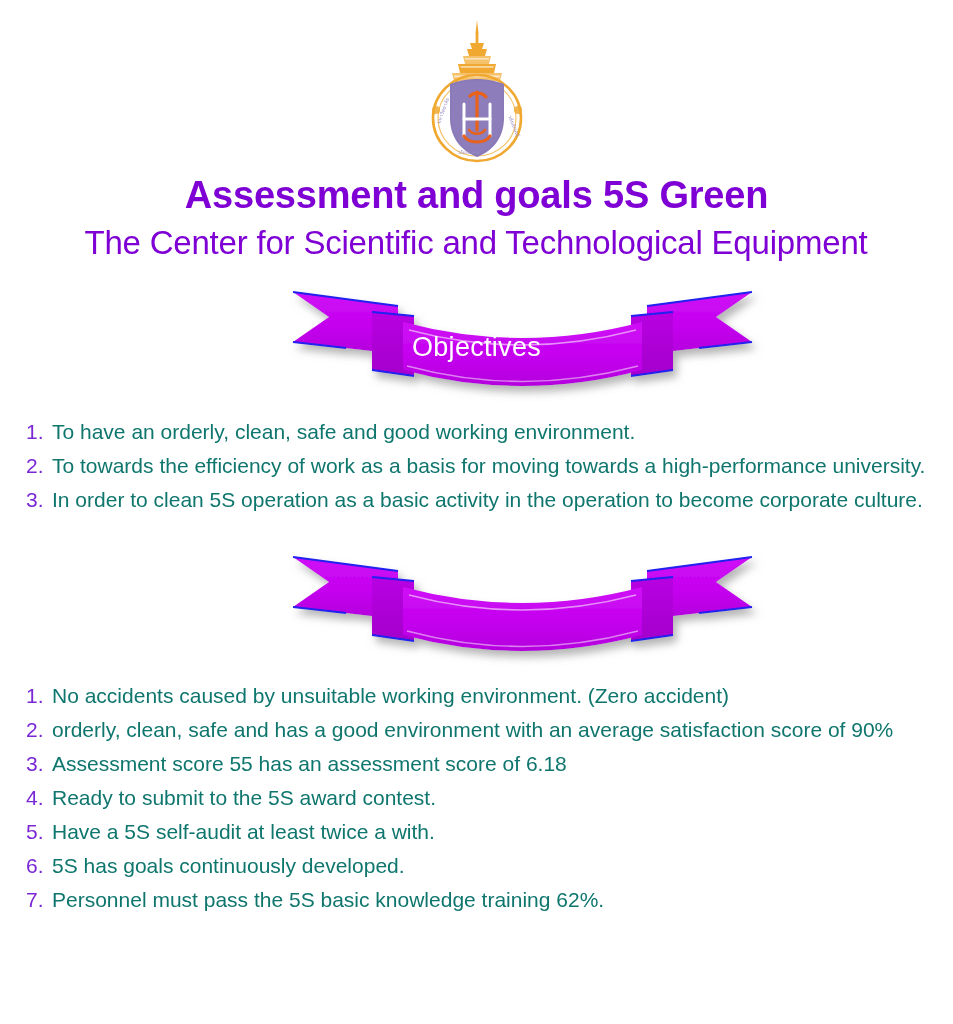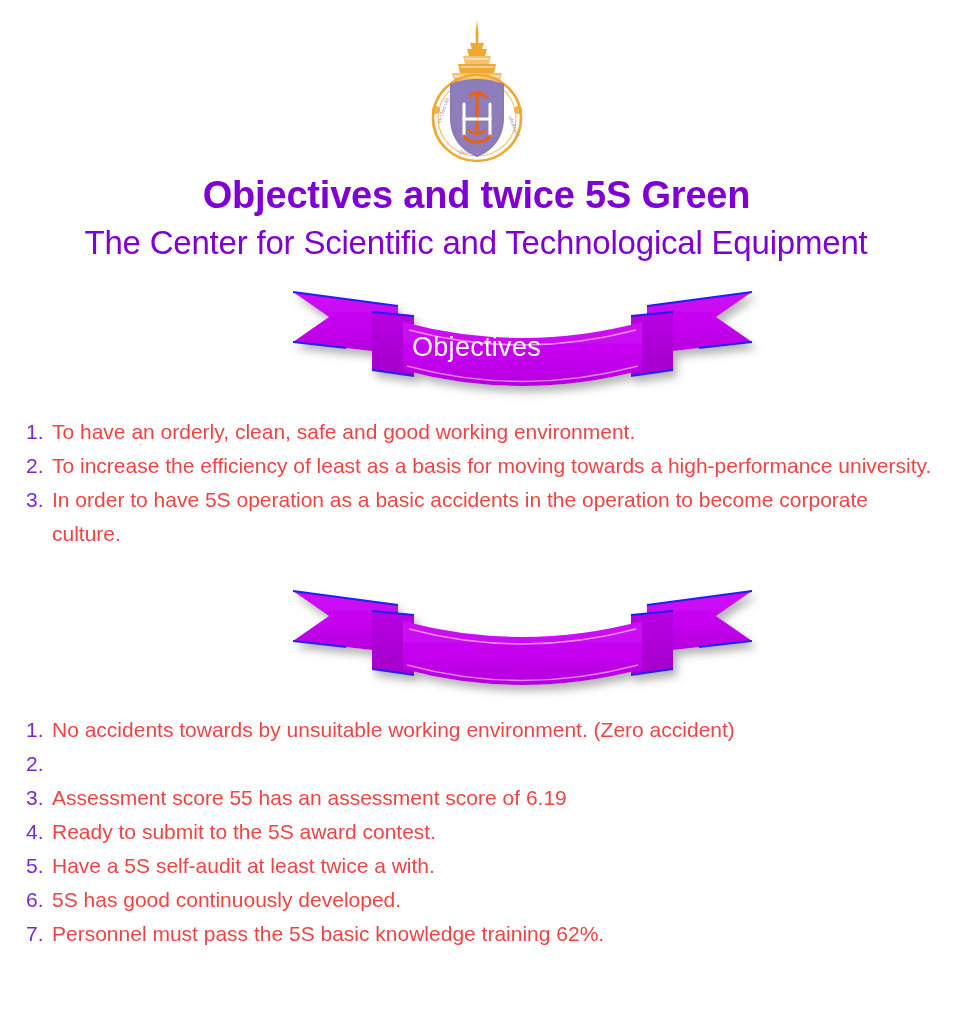--- a/index.html
+++ b/index.html
@@ -82,21 +82,21 @@
     align-items: flex-start;
     margin-bottom: 0;
   }
   .li-num {
     flex: 0 0 auto;
     width: 26px;
     color: #7b28d4;
   }
   .li-text {
     flex: 1 1 auto;
-    color: #ef4444;
+    color: #0f766e;
   }
   .objectives-list .list-item { line-height: 34px; margin-bottom: 0; }
   .objectives-list { margin-top: 13px; }
   .goals-list { margin-top: 12px; }
   .goals-list .list-item { line-height: 34px; }
   .cont-line { display: block; }
 </style>
 </head>
 <body>
 
@@ -148,21 +148,21 @@
     <g fill="#9a8ec4" font-size="5" font-family="'DejaVu Sans', sans-serif">
       <text x="28" y="106" transform="rotate(-70 28 106)">มหาวิทยาลัย</text>
       <text x="96" y="98" transform="rotate(68 96 98)">วลัยลักษณ์</text>
       <text x="45" y="136">วลัยลักษณ์</text>
     </g>
   </svg>
   </span>
 </div>
 
 <div class="title-block">
-  <h1 class="main-title">Objectives and twice 5S Green</h1>
+  <h1 class="main-title">Assessment and goals 5S Green</h1>
   <h2 class="sub-title">The Center for Scientific and Technological Equipment</h2>
 </div>
 
 <div class="ribbon" style="margin-top:22px;">
   <svg width="953" height="118" viewBox="0 0 953 118" xmlns="http://www.w3.org/2000/svg">
     <defs>
       <linearGradient id="gA" x1="0" y1="0" x2="0" y2="1">
         <stop offset="0%" stop-color="#cf10f7"></stop>
           <stop offset="55%" stop-color="#c400ee"></stop>
           <stop offset="100%" stop-color="#b400dd"></stop>
@@ -201,25 +201,25 @@
   <div class="ribbon-label">Objectives</div>
 </div>
 
 <div class="list-block objectives-list">
   <div class="list-item">
     <span class="li-num">1.</span>
     <span class="li-text">To have an orderly, clean, safe and good working environment.</span>
   </div>
   <div class="list-item">
     <span class="li-num">2.</span>
-    <span class="li-text">To increase the efficiency of least as a basis for moving towards a high-performance university.</span>
+    <span class="li-text">To towards the efficiency of work as a basis for moving towards a high-performance university.</span>
   </div>
   <div class="list-item">
     <span class="li-num">3.</span>
-    <span class="li-text">In order to have 5S operation as a basic accidents in the operation to become corporate culture.</span>
+    <span class="li-text">In order to clean 5S operation as a basic activity in the operation to become corporate culture.</span>
   </div>
 </div>
 
 <div class="ribbon" style="margin-top:32px;">
   <svg width="953" height="118" viewBox="0 0 953 118" xmlns="http://www.w3.org/2000/svg">
     <g filter="url(#shA)">
       <path d="M247 8 L352 22 L352 70 L247 58 L283 33 Z" fill="url(#gA)"></path>
       <path d="M247 8 L352 22" stroke="#2020f0" stroke-width="2.2" fill="none"></path>
       <path d="M247 58 L300 64" stroke="#2020f0" stroke-width="2.2" fill="none"></path>
       <path d="M706 8 L601 22 L601 70 L706 58 L670 33 Z" fill="url(#gA)"></path>
@@ -234,40 +234,41 @@
       <path d="M357 38 Q476 70 596 38 L596 86 Q476 118 357 86 Z" fill="url(#gA)"></path>
       <path d="M363 46 Q476 76 590 46" stroke="#ffffff" stroke-width="1.6" fill="none" opacity="0.55"></path>
       <path d="M361 82 Q476 113 592 82" stroke="#ffffff" stroke-width="1.6" fill="none" opacity="0.5"></path>
     </g>
   </svg>
 </div>
 
 <div class="list-block goals-list">
   <div class="list-item">
     <span class="li-num">1.</span>
-    <span class="li-text">No accidents towards by unsuitable working environment. (Zero accident)</span>
+    <span class="li-text">No accidents caused by unsuitable working environment. (Zero accident)</span>
   </div>
   <div class="list-item">
     <span class="li-num">2.</span>
     <span class="li-text">
+      <span class="cont-line">orderly, clean, safe and has a good environment with an average satisfaction score of 90%</span>
     </span>
   </div>
   <div class="list-item">
     <span class="li-num">3.</span>
-    <span class="li-text">Assessment score 55 has an assessment score of 6.19</span>
+    <span class="li-text">Assessment score 55 has an assessment score of 6.18</span>
   </div>
   <div class="list-item">
     <span class="li-num">4.</span>
     <span class="li-text">Ready to submit to the 5S award contest.</span>
   </div>
   <div class="list-item">
     <span class="li-num">5.</span>
     <span class="li-text">Have a 5S self-audit at least twice a with.</span>
   </div>
   <div class="list-item">
     <span class="li-num">6.</span>
-    <span class="li-text">5S has good continuously developed.</span>
+    <span class="li-text">5S has goals continuously developed.</span>
   </div>
   <div class="list-item">
     <span class="li-num">7.</span>
     <span class="li-text">Personnel must pass the 5S basic knowledge training 62%.</span>
   </div>
 </div>
 
 </body></html>

